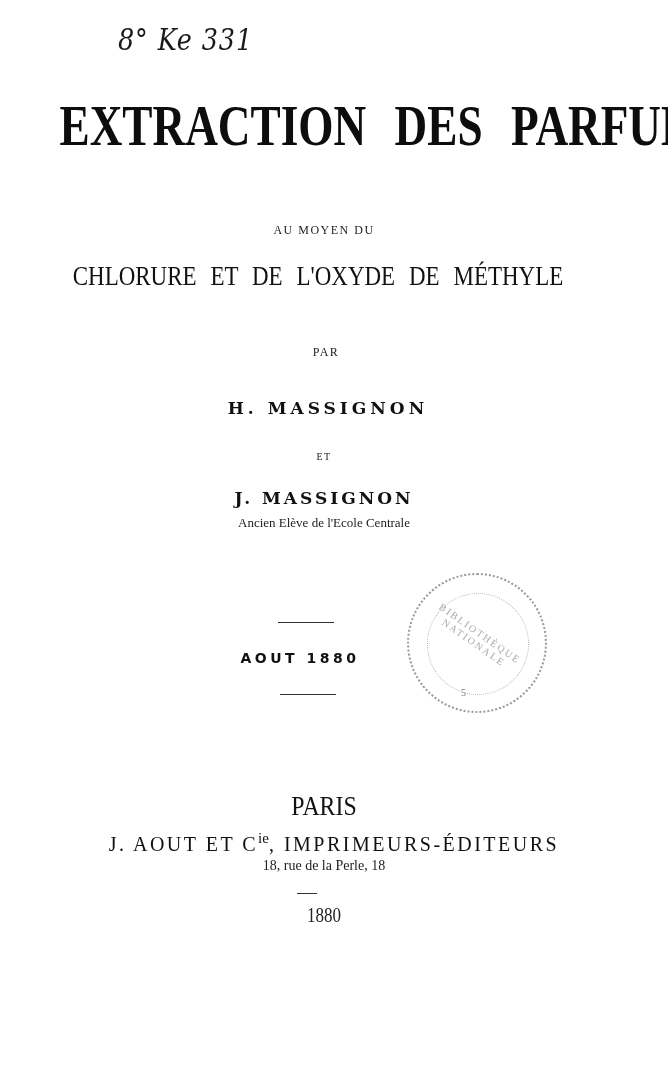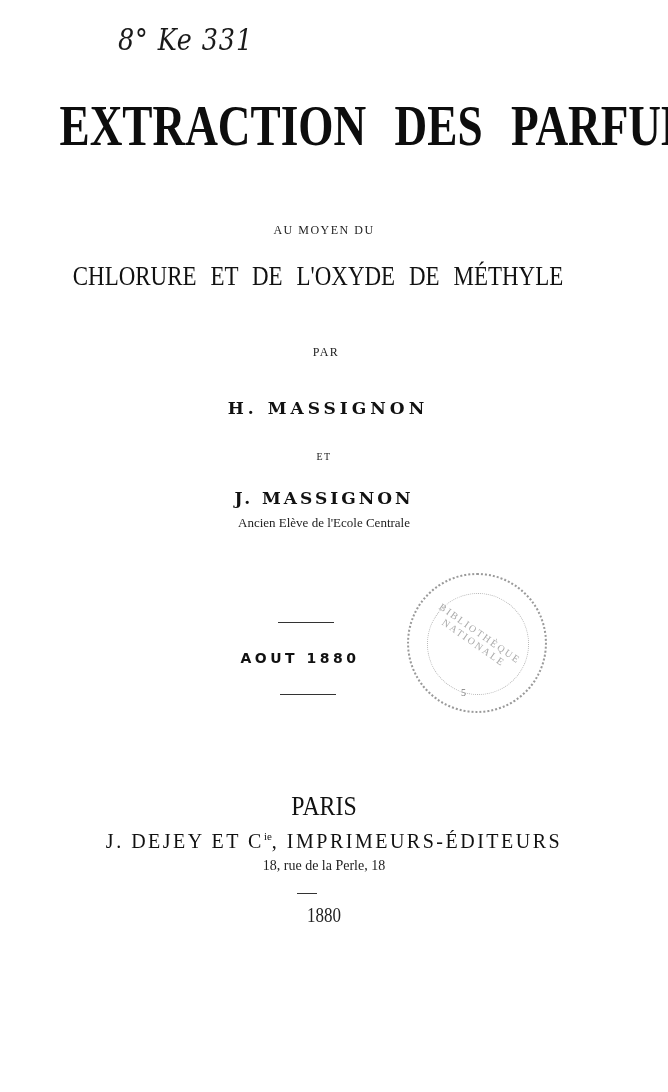--- a/index.html
+++ b/index.html
@@ -16,21 +16,21 @@
     .author2 { top: 488px; left: -10px; font-family: "DejaVu Serif", serif; font-weight: bold; font-size: 17px; letter-spacing: 3px; }
     .affil { top: 515px; left: -10px; font-family: "Liberation Serif", serif; font-size: 13px; color: #222; }
     .rule { position: absolute; height: 1px; background: #333; }
     .date { top: 650px; left: -34px; font-family: "DejaVu Sans", sans-serif; font-weight: bold; font-size: 14px; letter-spacing: 3.5px; }
     .stamp { position: absolute; left: 407px; top: 573px; width: 140px; height: 140px; border-radius: 50%; border: 2px dotted #9a9a9a; box-sizing: border-box; }
     .stamp .inner { position: absolute; left: 18px; top: 18px; width: 100px; height: 100px; border-radius: 50%; border: 1px dotted #b5b5b5; }
     .stamp .txt { position: absolute; left: 0; top: 52px; width: 136px; text-align: center; font-family: "Liberation Serif", serif; font-size: 10px; color: #aaa; transform: rotate(35deg); letter-spacing: 2px; }
     .stamp .num { position: absolute; left: 52px; top: 112px; font-family: "Liberation Serif", serif; font-size: 10px; color: #777; }
     .city { top: 790px; left: -10px; font-family: "Liberation Serif", serif; font-size: 28px; transform: scaleX(0.85); transform-origin: center; color: #111; }
     .publisher { top: 830px; left: 0; font-family: "Liberation Serif", serif; font-size: 20px; letter-spacing: 2.5px; color: #111; }
-    .publisher sup { font-size: 11px; letter-spacing: 0; margin-top: 27px; }
+    .publisher sup { font-size: 15px; letter-spacing: 0; margin-top: 27px; }
     .address { top: 858px; left: -10px; font-family: "Liberation Serif", serif; font-size: 14px; color: #222; }
     .year { top: 904px; left: -10px; font-family: "Liberation Serif", serif; font-size: 20px; color: #222; transform: scaleX(0.85); transform-origin: center; }
   </style>
 </head>
 <body>
 
 <div class="shelfmark">8° Ke 331</div>
 
 <div class="abs title">EXTRACTION DES PARFUMS</div>
 
@@ -55,19 +55,19 @@
 <div class="rule" style="left:280px; top:694px; width:56px;"></div>
 
 <div class="stamp">
   <div class="inner"></div>
   <div class="txt">BIBLIOTHÈQUE NATIONALE</div>
   <div class="num">5</div>
 </div>
 
 <div class="abs city">PARIS</div>
 
-<div class="abs publisher"><span>J. DEJEY ET C</span><sup>ie</sup><span>, IMPRIMEURS-ÉDITEURS</span></div>
+<div class="abs publisher"><span>J. AOUT ET C</span><sup>ie</sup><span>, IMPRIMEURS-ÉDITEURS</span></div>
 
 <div class="abs address">18, rue de la Perle, 18</div>
 
 <div class="rule" style="left:297px; top:893px; width:20px;"></div>
 
 <div class="abs year">1880</div>
 
 </body></html>

